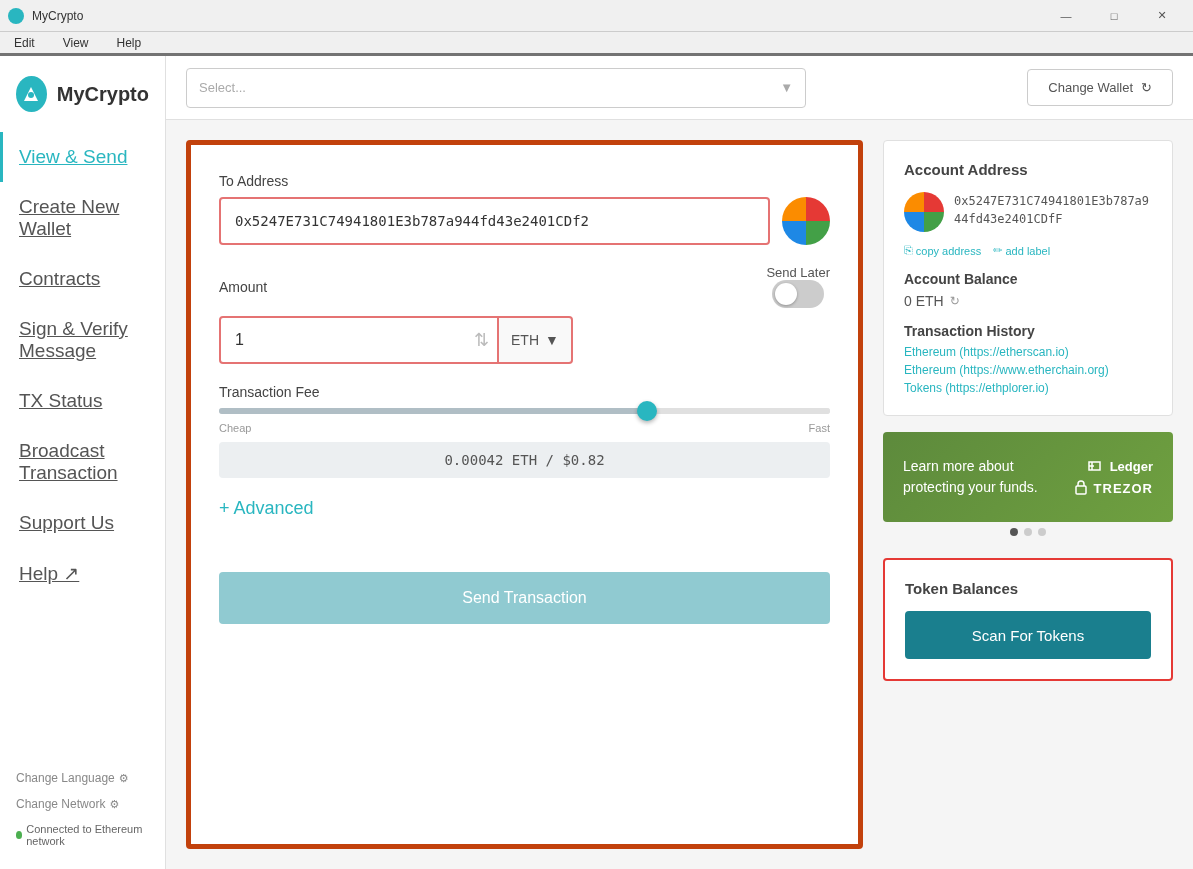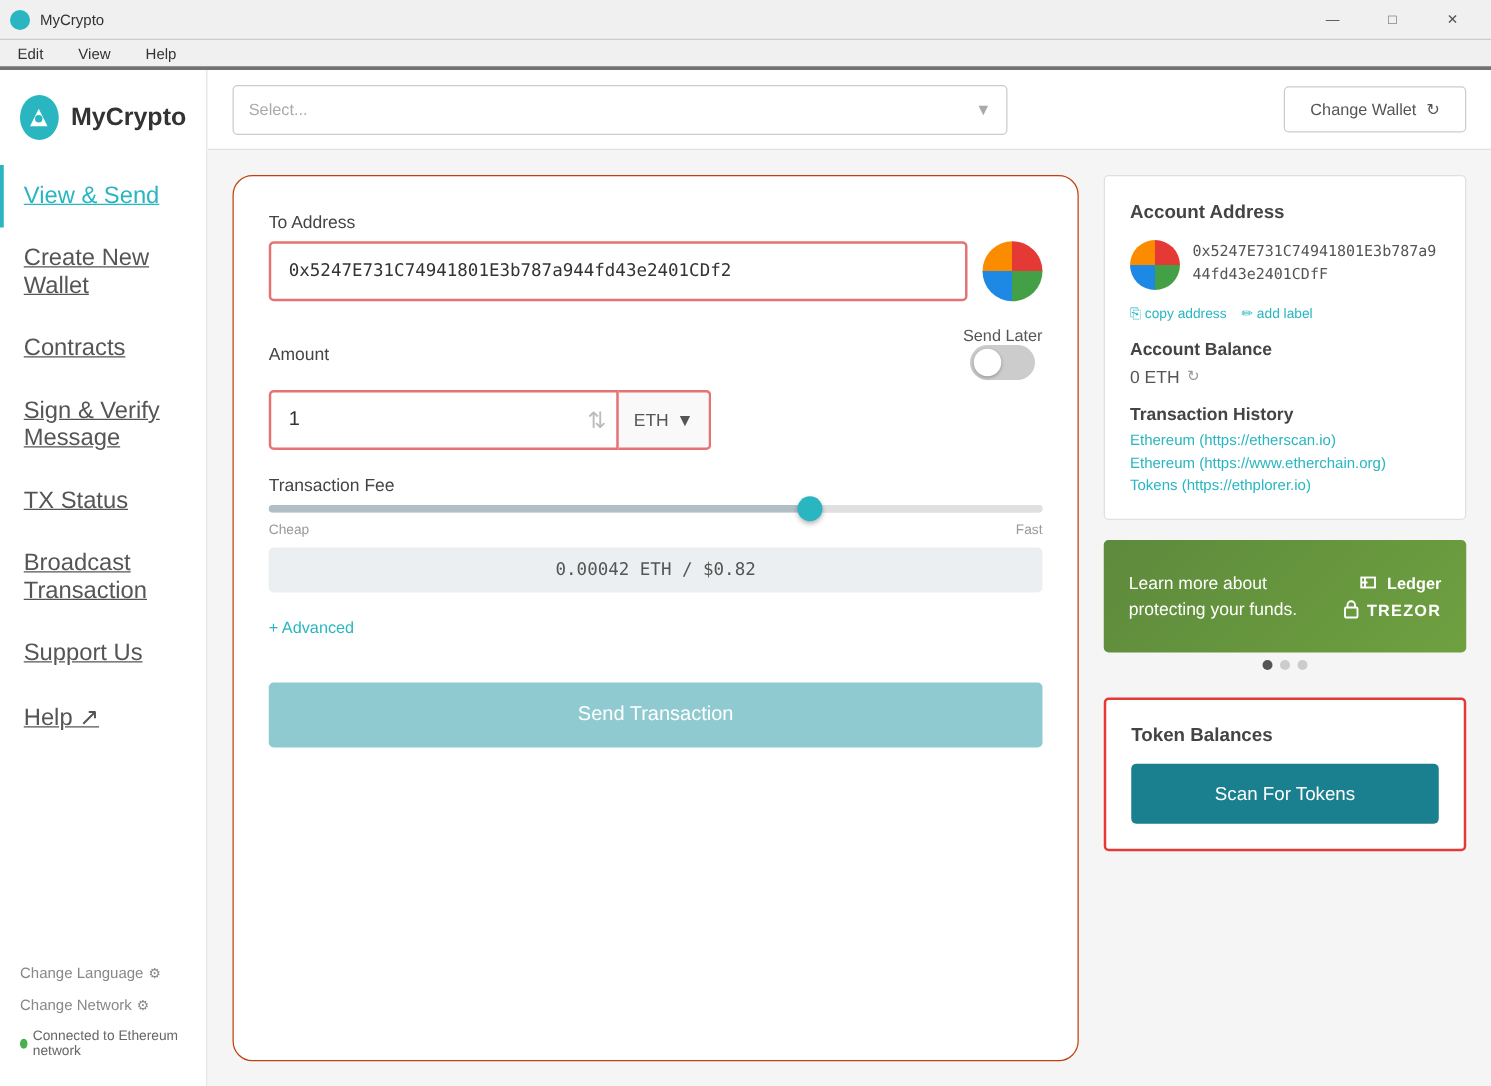--- a/index.html
+++ b/index.html
@@ -38,21 +38,21 @@
 
     
     .top-bar { height: 64px; background: #fff; border-bottom: 1px solid #e0e0e0; display: flex; align-items: center; justify-content: space-between; padding: 0 20px; }
     .select-dropdown { width: 620px; height: 40px; border: 1px solid #ccc; border-radius: 4px; padding: 0 12px; font-size: 13px; color: #aaa; display: flex; align-items: center; justify-content: space-between; cursor: pointer; background: #fff; }
     .change-wallet-btn { display: flex; align-items: center; gap: 8px; padding: 10px 20px; background: #fff; border: 1px solid #ccc; border-radius: 4px; cursor: pointer; font-size: 13px; color: #555; }
 
     
     .content-area { flex: 1; display: flex; gap: 0; padding: 20px; overflow: hidden; }
 
     
-    .send-form { flex: 1; background: #fff; border-radius: 16px; border: 1px solid #c2410c; padding: 28px; margin-right: 20px; }
+    .send-form { flex: 1; background: #fff; border-radius: 4px; border: 5px solid #c2410c; padding: 28px; margin-right: 20px; }
     .form-group { margin-bottom: 20px; }
     .form-label { font-size: 14px; font-weight: 500; color: #444; margin-bottom: 8px; display: block; }
     .form-row { display: flex; align-items: center; gap: 12px; }
     .address-input { flex: 1; height: 48px; border: 2px solid #e57373; border-radius: 4px; padding: 0 14px; font-size: 14px; font-family: monospace; color: #333; outline: none; }
     .identicon { width: 48px; height: 48px; border-radius: 50%; background: conic-gradient(#e53935 0deg 90deg, #43a047 90deg 180deg, #1e88e5 180deg 270deg, #fb8c00 270deg 360deg); flex-shrink: 0; }
     .amount-input { width: 280px; height: 48px; border: 2px solid #e57373; border-radius: 4px 0 0 4px; padding: 0 14px; font-size: 16px; color: #333; outline: none; }
     .currency-select { height: 48px; border: 2px solid #e57373; border-radius: 0 4px 4px 0; padding: 0 12px; font-size: 14px; color: #555; background: #f9f9f9; cursor: pointer; border-left: none; display: flex; align-items: center; gap: 6px; }
     .send-later-label { font-size: 13px; color: #555; }
     .toggle { width: 52px; height: 28px; background: #ccc; border-radius: 14px; position: relative; cursor: pointer; }
     .toggle.off { background: #ccc; }
@@ -60,21 +60,21 @@
 
     .fee-section { margin-bottom: 20px; }
     .fee-label { font-size: 14px; font-weight: 500; color: #444; }
     .fee-slider-container { position: relative; margin-bottom: 8px; }
     .fee-slider { width: 100%; height: 6px; background: #e0e0e0; border-radius: 3px; position: relative; margin: 8px 0; }
     .fee-slider-fill { height: 100%; background: linear-gradient(to right, #b0bec5 0%, #b0bec5 70%, #e0e0e0 70%); border-radius: 3px; }
     .fee-slider-thumb { width: 20px; height: 20px; background: #29b6c0; border-radius: 50%; position: absolute; top: -7px; left: 70%; transform: translateX(-50%); box-shadow: 0 2px 4px rgba(0,0,0,0.3); cursor: pointer; }
     .fee-labels { display: flex; justify-content: space-between; font-size: 11px; color: #999; }
     .fee-value-box { background: #eceff1; border-radius: 4px; padding: 10px; text-align: center; font-family: monospace; font-size: 14px; color: #555; margin-top: 8px; }
 
-    .advanced-link { color: #29b6c0; font-size: 13px; cursor: pointer; margin-bottom: 12px; display: block; }
+    .advanced-link { color: #29b6c0; font-size: 18px; cursor: pointer; margin-bottom: 28px; display: block; }
 
     .send-btn { width: 100%; height: 52px; background: #90cad1; border: none; border-radius: 4px; font-size: 16px; color: #fff; cursor: pointer; margin-top: 25px; }
 
     
     .right-panel { width: 290px; display: flex; flex-direction: column; gap: 16px; }
     .account-card { background: #fff; border-radius: 4px; border: 1px solid #e0e0e0; padding: 20px; }
     .account-card-title { font-size: 15px; font-weight: 600; color: #444; margin-bottom: 14px; }
     .account-address-row { display: flex; align-items: flex-start; gap: 10px; margin-bottom: 12px; }
     .account-identicon { width: 40px; height: 40px; border-radius: 50%; background: conic-gradient(#e53935 0deg 90deg, #43a047 90deg 180deg, #1e88e5 180deg 270deg, #fb8c00 270deg 360deg); flex-shrink: 0; }
     .account-address-text { font-family: monospace; font-size: 12px; color: #555; word-break: break-all; line-height: 1.5; }

